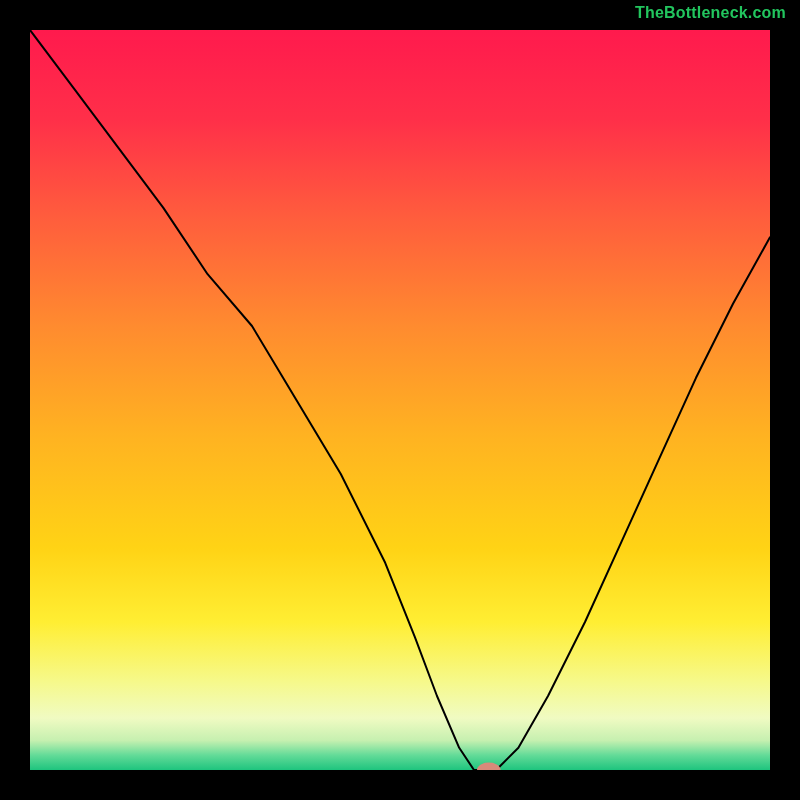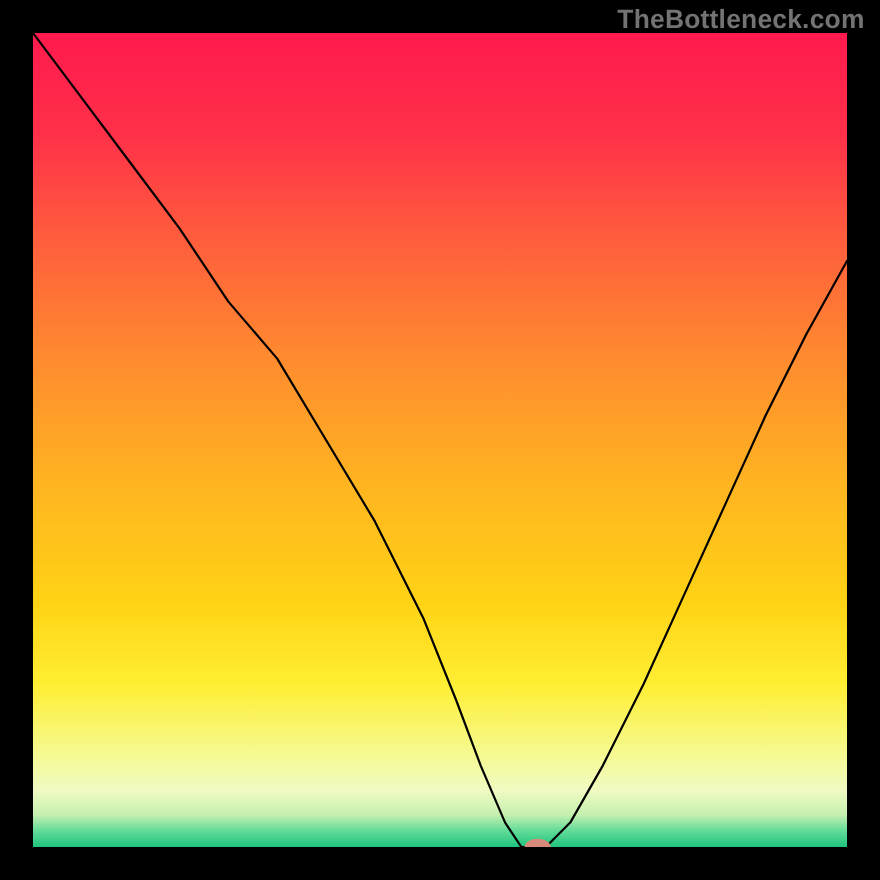--- a/index.html
+++ b/index.html
@@ -14,22 +14,22 @@
   .frame {
     position: relative;
     width: 800px;
     height: 800px;
     background: #000000;
   }
   .watermark {
     position: absolute;
     top: 4px;
     right: 14px;
-    color: #737373;
-    font-size: 24px;
+    color: #22c55e;
+    font-size: 16px;
     font-weight: 600;
     letter-spacing: 0.2px;
     user-select: none;
   }
   .plot {
     position: absolute;
     left: 30px;
     top: 30px;
     width: 740px;
     height: 740px;

